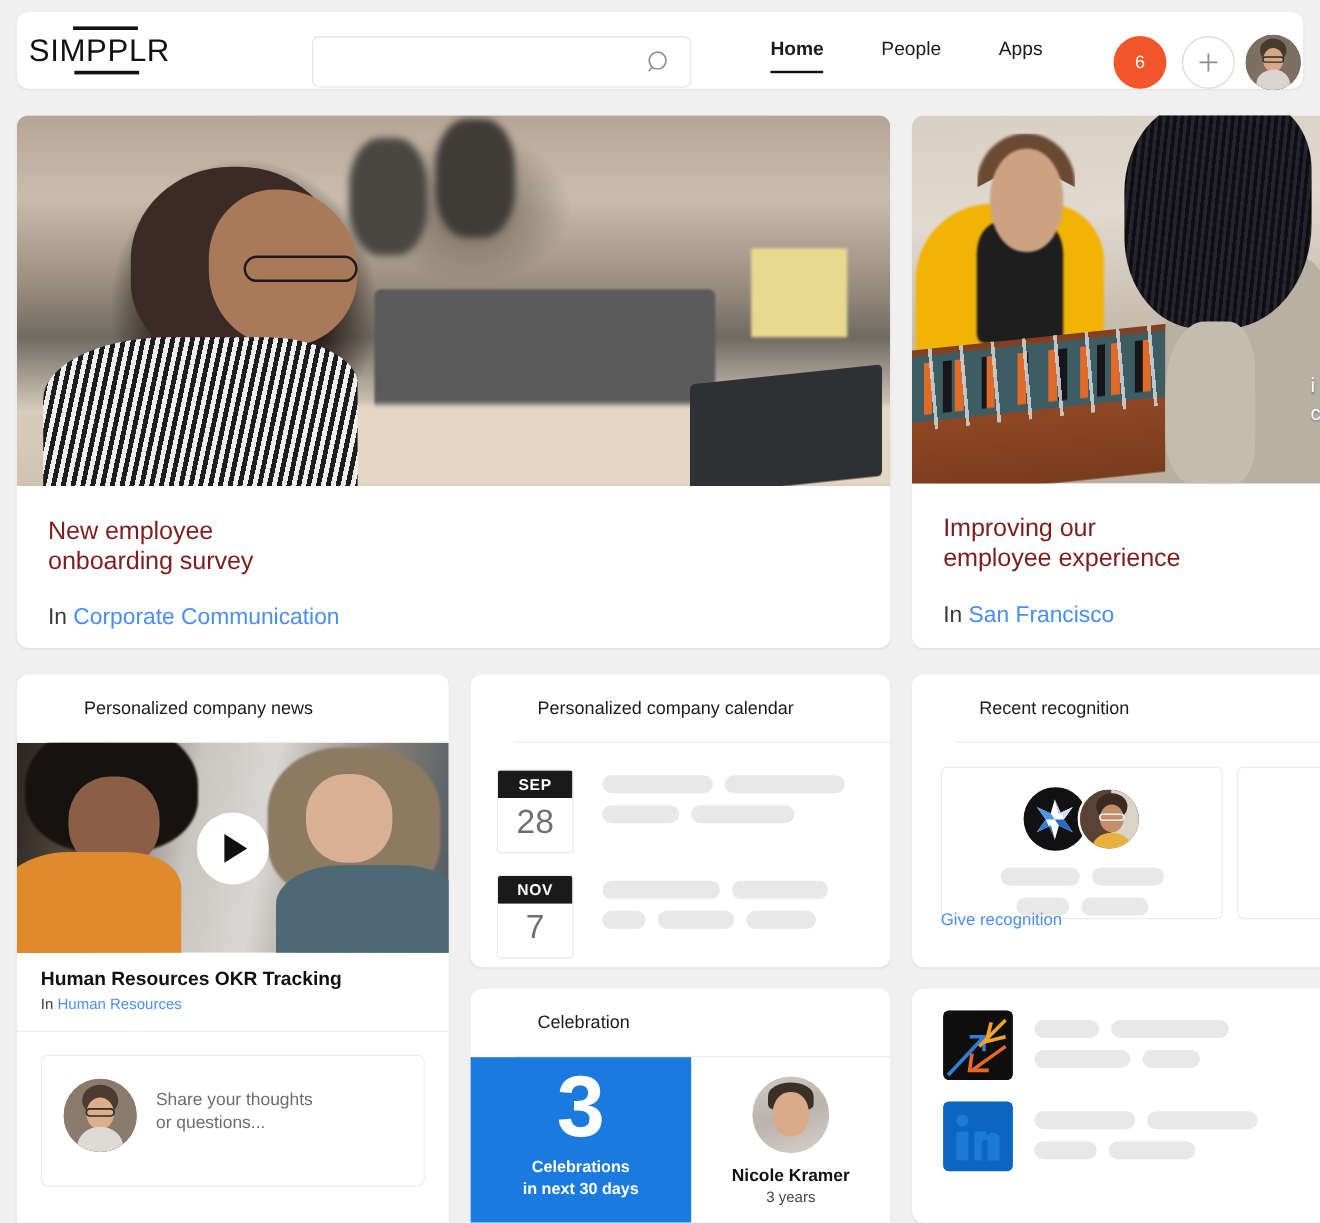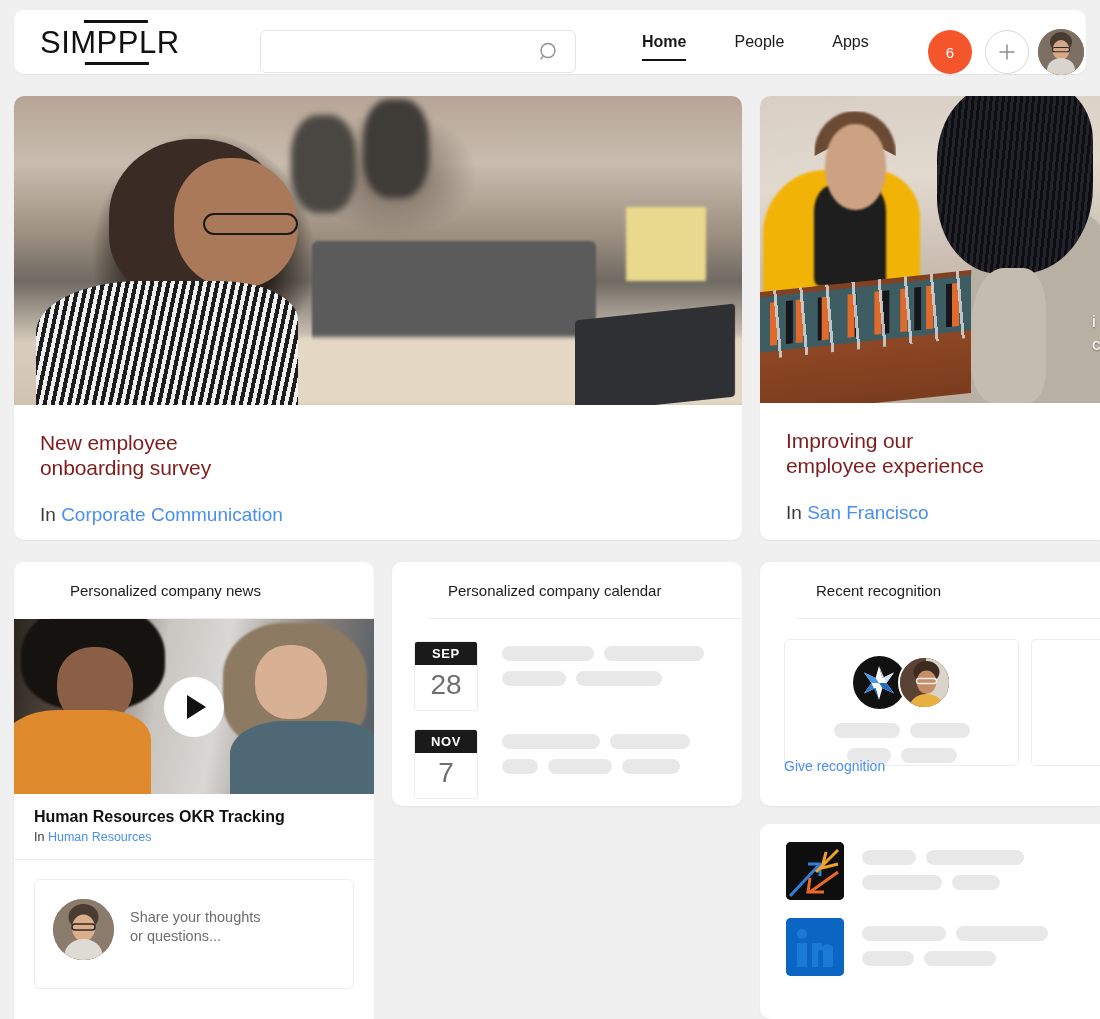--- a/index.html
+++ b/index.html
@@ -14,22 +14,22 @@
   
   .topbar {
     position: absolute; left: 14px; top: 10px;
     width: 1072px; height: 64px;
     background: #ffffff; border-radius: 10px;
     display: flex; align-items: center;
     box-shadow: 0 1px 2px rgba(0,0,0,0.06);
   }
   .logo {
     position: relative;
-    margin-left: 26px;
-    font-size: 31px; letter-spacing: 0.5px;
+    margin-left: 10px;
+    font-size: 26px; letter-spacing: 0.5px;
     font-weight: 400; color: #111; line-height: 1;
     padding: 7px 0 7px 0;
   }
   .logo .bar-top {
     position: absolute; left: 54.5%; transform: translateX(-50%);
     top: 0px; width: 46%; height: 3px; background: #111;
   }
   .logo .bar-bottom {
     position: absolute; left: 55%; transform: translateX(-50%);
     bottom: 0px; width: 46%; height: 3px; background: #111;
@@ -579,20 +579,40 @@
               <div class="sk" style="width:56px"></div>
             </div>
         </div>
       </div>
 
       <div class="rec-tile"></div>
     </div>
     <a class="rec-link" href="#">Give recognition</a>
   </div>
 
+  <div class="card celebration">
+    <div class="card-header">
+      <span>Celebration</span>
+    </div>
+    <div class="celeb-body">
+      <div class="celeb-blue">
+        <div class="celeb-num">3</div>
+        <div class="celeb-cap">Celebrations
+in next 30 days</div>
+      </div>
+      <div class="celeb-person">
+        <div class="celeb-avatar">
+          <div class="chair"></div>
+            <div class="cface"></div>
+        </div>
+        <div class="celeb-name">Nicole Kramer</div>
+        <div class="celeb-sub">3 years</div>
+      </div>
+    </div>
+  </div>
 
   <div class="card social">
 
     <div class="soc-row">
       <div class="soc-icon dark">
         <svg width="58" height="58" viewBox="0 0 58 58">
           <rect width="58" height="58" fill="#0e0e0e"></rect>
           <line x1="4" y1="54" x2="34" y2="22" stroke="#2f7fd8" stroke-width="3"></line>
           <polyline points="22,22 34,22 34,34" fill="none" stroke="#2f7fd8" stroke-width="3"></polyline>
           <line x1="52" y1="8" x2="30" y2="30" stroke="#f0a22a" stroke-width="3"></line>

